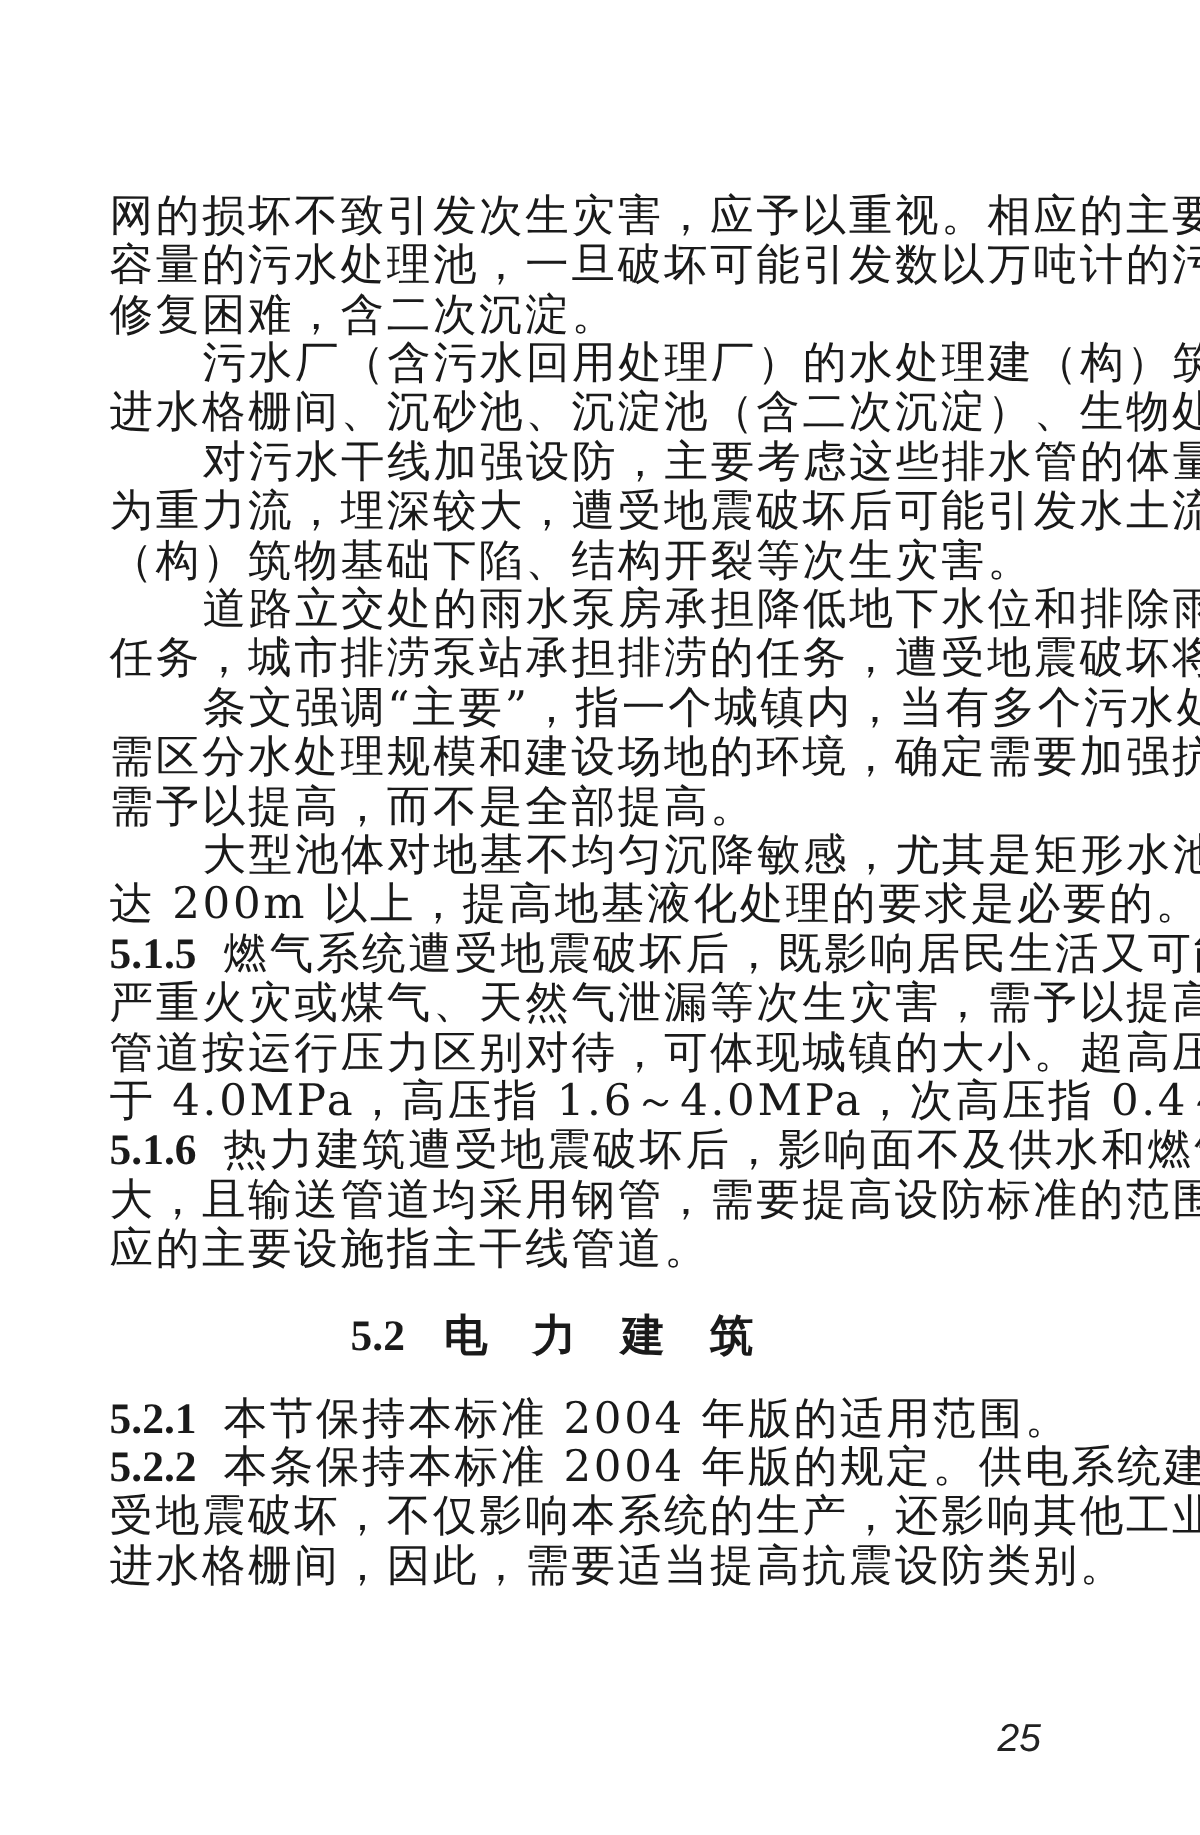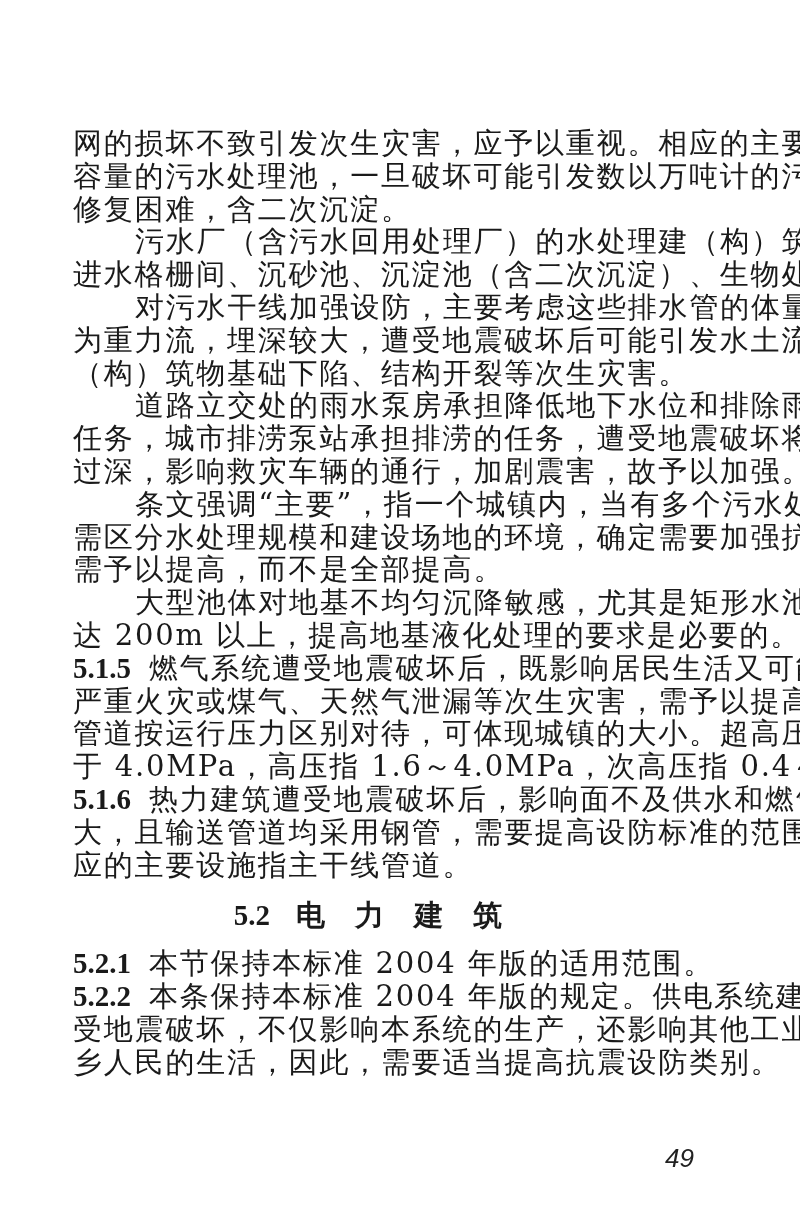--- a/index.html
+++ b/index.html
@@ -34,23 +34,23 @@
     }
     .clause-no {
       font-weight: bold;
       font-family: "Liberation Serif", "DejaVu Serif", serif;
       letter-spacing: 0;
       margin-right: 18px;
       text-align: right;
     }
     .section-heading {
       height: 50px;
-      line-height: 36px;
+      line-height: 50px;
       margin-top: 0px;
-      margin-bottom: 0;
+      margin-bottom: 14px;
       text-align: center;
       font-size: 29px;
       font-weight: bold;
       letter-spacing: 10px;
       padding-right: 36px;
     }
     .section-heading .sec-no {
       font-family: "Liberation Serif", "DejaVu Serif", serif;
       letter-spacing: 0;
       margin-right: 26px;
@@ -86,21 +86,20 @@
 
   <div>
     <div class="line indent">对污水干线加强设防，主要考虑这些排水管的体量大，一般</div>
     <div class="line">为重力流，埋深较大，遭受地震破坏后可能引发水土流失、建</div>
     <div class="line">（构）筑物基础下陷、结构开裂等次生灾害。</div>
   </div>
 
   <div>
     <div class="line indent">道路立交处的雨水泵房承担降低地下水位和排除雨后积水的</div>
     <div class="line">任务，城市排涝泵站承担排涝的任务，遭受地震破坏将导致积水</div>
-    <div class="line">过深，影响救灾车辆的通行，加剧震害，故予以加强。</div>
   </div>
 
   <div>
     <div class="line indent">条文强调“主要”，指一个城镇内，当有多个污水处理厂时，</div>
     <div class="line">需区分水处理规模和建设场地的环境，确定需要加强抗震设防的</div>
     <div class="line">需予以提高，而不是全部提高。</div>
   </div>
 
   <div>
     <div class="line indent">大型池体对地基不均匀沉降敏感，尤其是矩形水池，长边可</div>
@@ -134,18 +133,18 @@
     <div class="line">
       <span class="clause-no">5.2.1</span><span>本节保持本标准 2004 年版的适用范围。</span>
     </div>
   </div>
 
   <div>
     <div class="line">
       <span class="clause-no">5.2.2</span><span>本条保持本标准 2004 年版的规定。供电系统建筑一旦遭</span>
     </div>
     <div class="line">受地震破坏，不仅影响本系统的生产，还影响其他工业生产和城</div>
-    <div class="line">乡人民的生活，因此，需要适当提高抗震设防类别。</div>
+    <div class="line">进水格栅间，因此，需要适当提高抗震设防类别。</div>
   </div>
 
 </div>
 
-<div class="page-number">49</div>
+<div class="page-number">25</div>
 
 </body></html>

